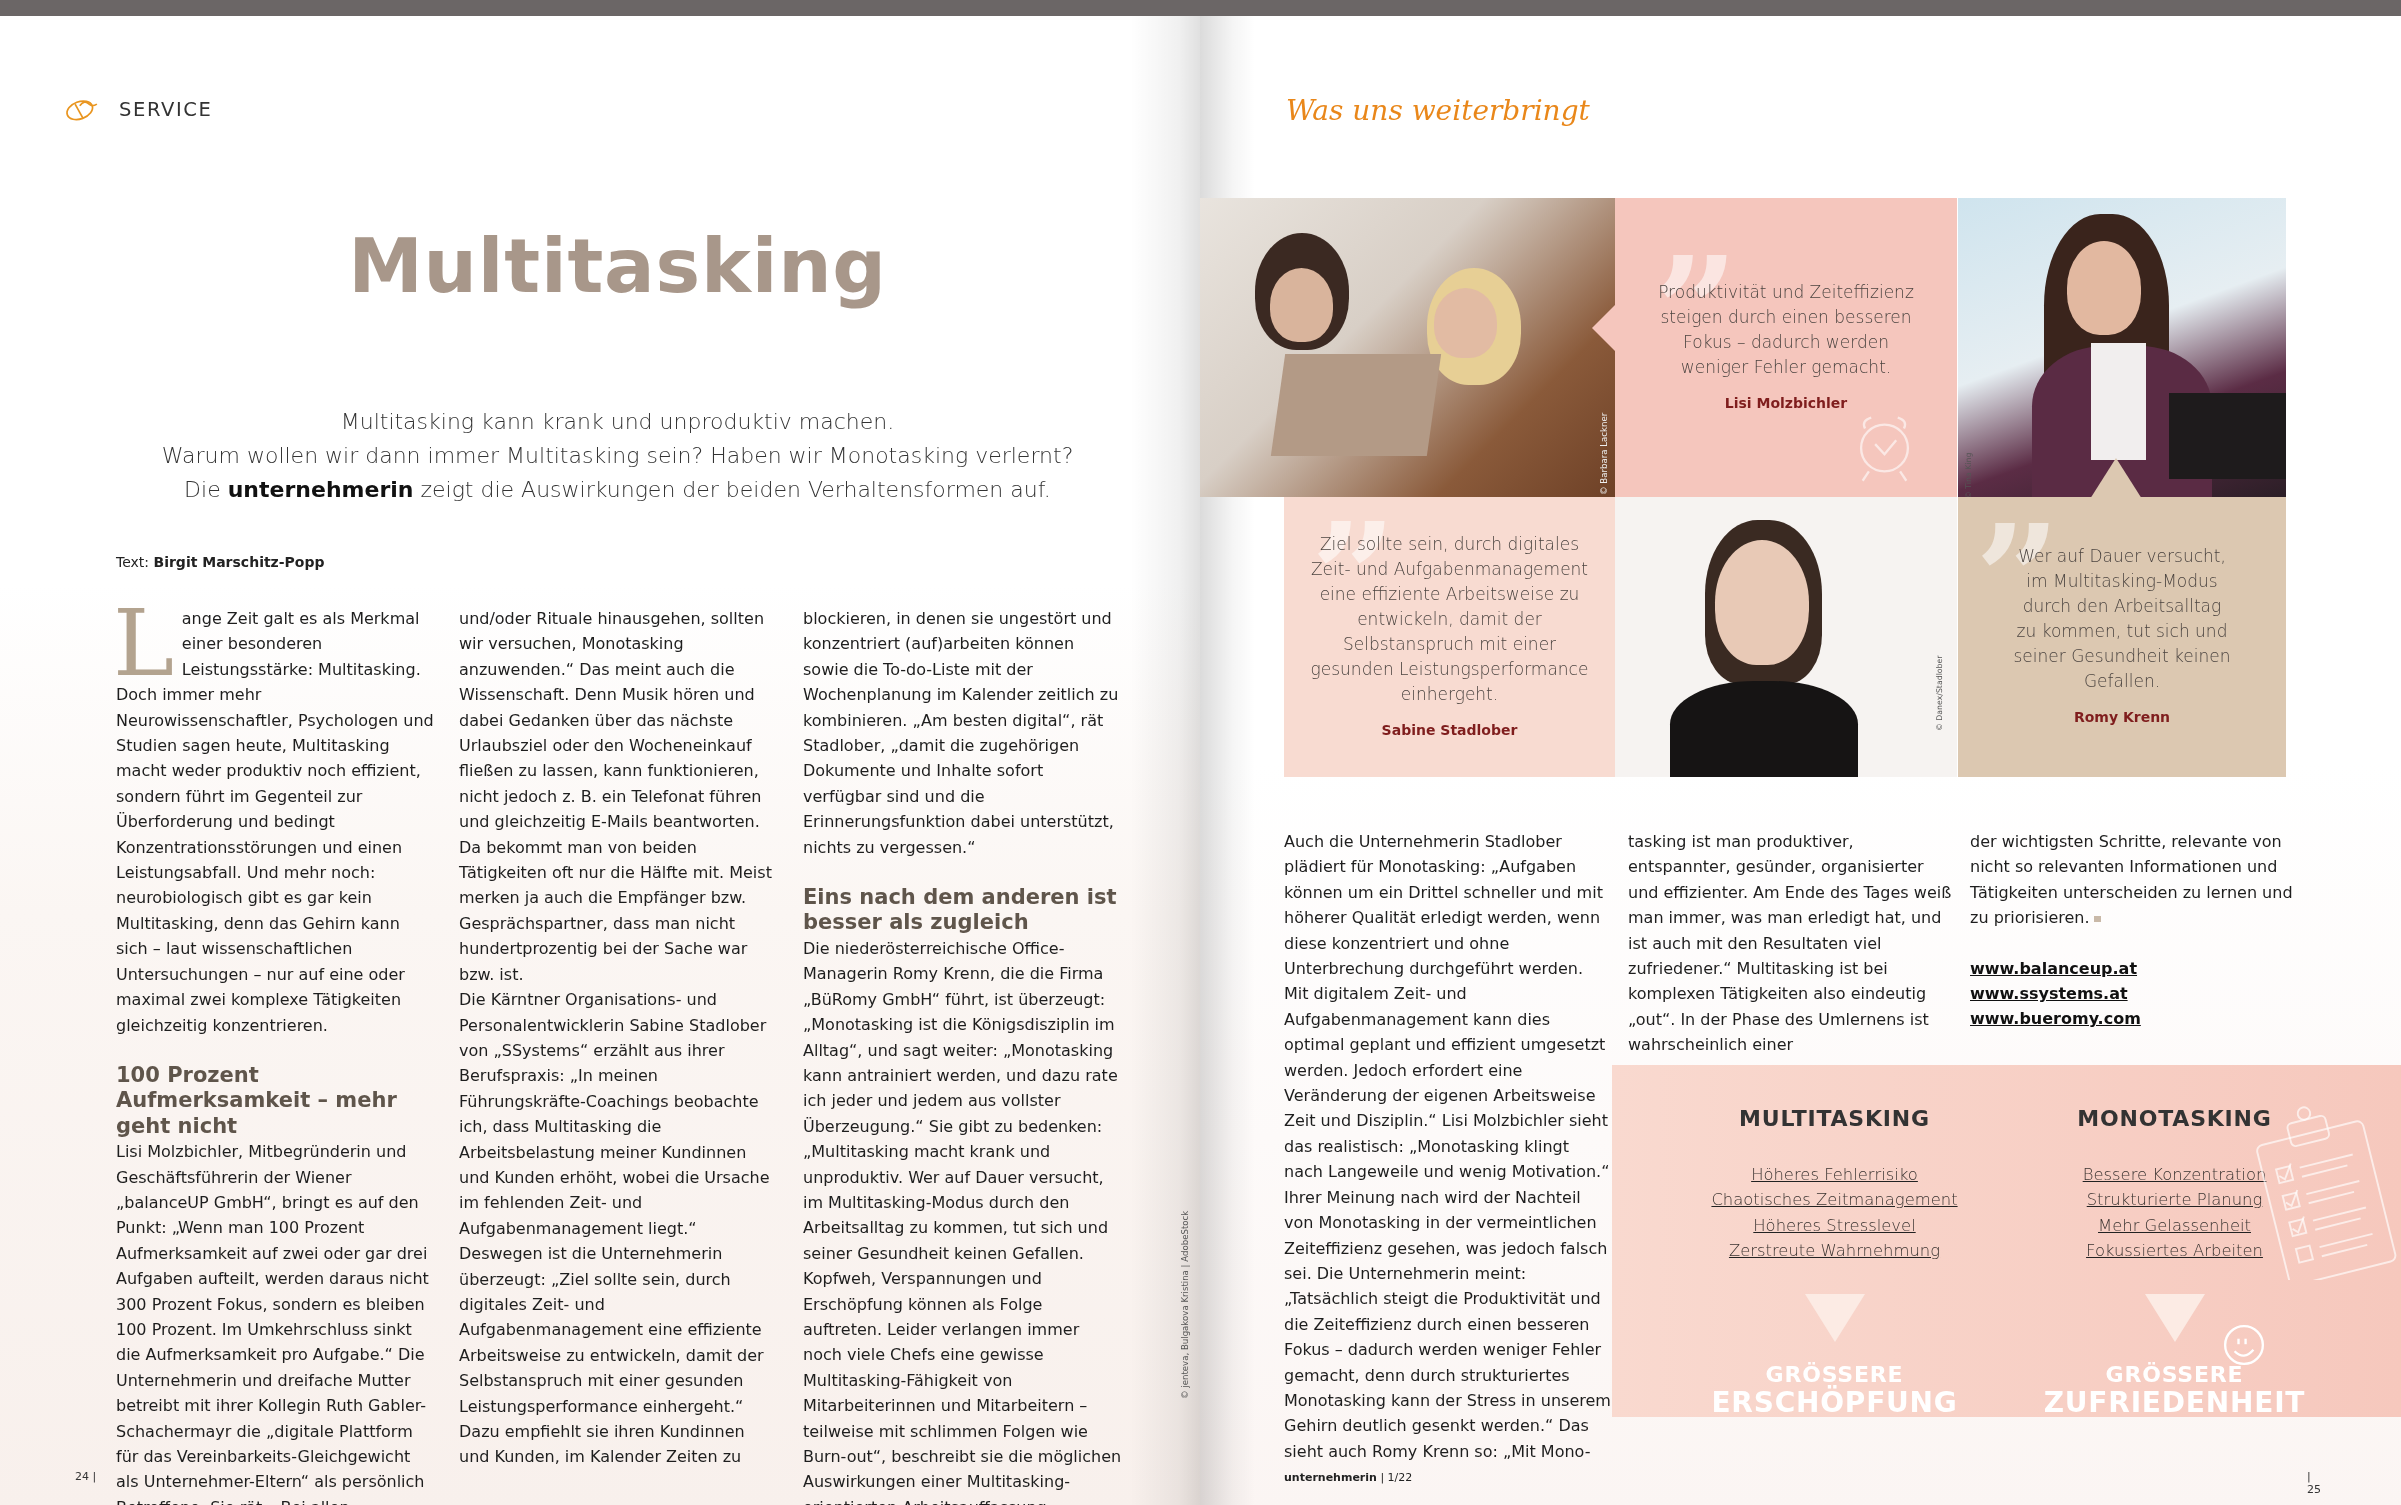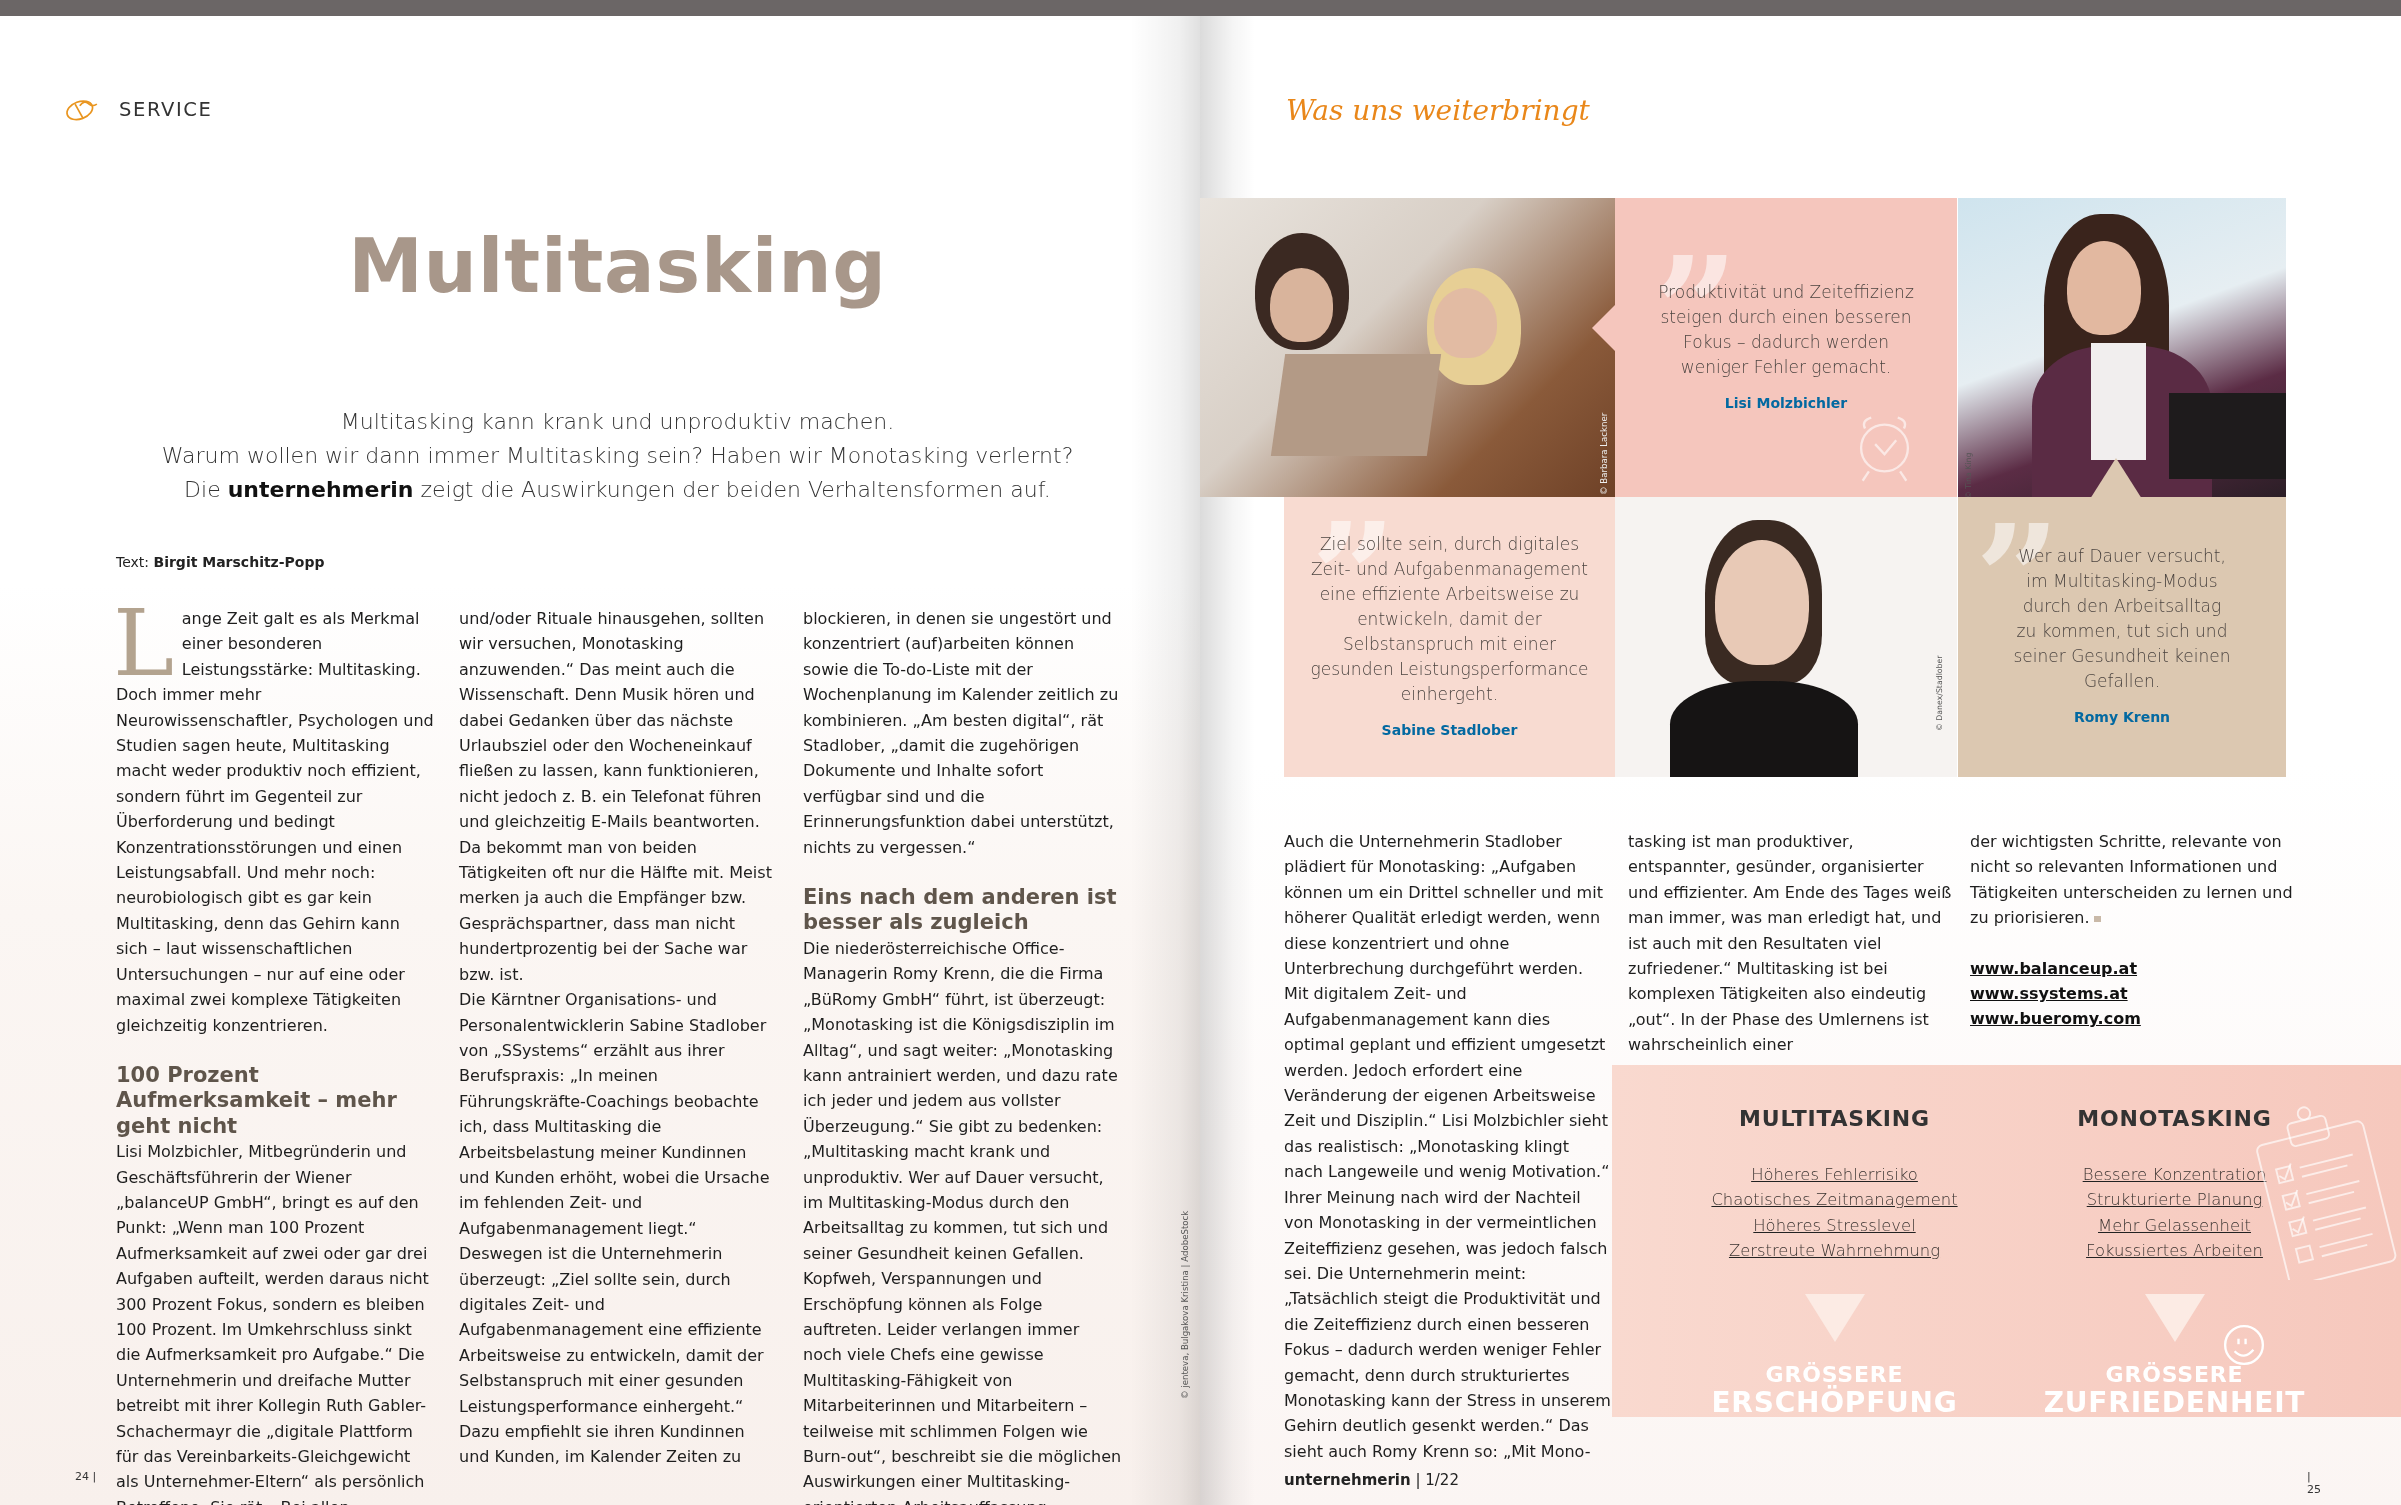--- a/index.html
+++ b/index.html
@@ -51,21 +51,21 @@
   .photo2 { left: 1958px; top: 182px; width: 328px; height: 299px;
     background: linear-gradient(160deg, #cfe4ee 0%, #e6eef2 45%, #5b2c45 70%, #2b1e26 100%); }
   .quote-peach { left: 1284px; top: 481px; width: 331px; height: 280px; background: #f8dbd1; }
   .photo3 { left: 1615px; top: 481px; width: 342px; height: 280px;
     background: radial-gradient(ellipse at 55% 40%, #e9cdb8 0%, #e6cbb8 18%, #3a2a22 30%, #f7f5f3 32%, #f5f2ef 100%); }
   .quote-beige { left: 1958px; top: 481px; width: 328px; height: 280px; background: #dcc8b1; }
 
   .person { position: absolute; border-radius: 50% 50% 44% 44%; }
   .quote-text { position: absolute; left: 0; width: 100%; text-align: center;
     font-family: "DejaVu Sans", sans-serif; font-size: 17px; line-height: 25px; color: #4b4440; font-weight: 300; }
-  .quote-name { display: block; margin-top: 11px; font-weight: bold; font-size: 14px; color: #0369a1; }
+  .quote-name { display: block; margin-top: 11px; font-weight: bold; font-size: 14px; color: #7f1d1d; }
   .quote-mark { position: absolute; font-family: "DejaVu Serif", serif; font-size: 148px; line-height: 1; font-weight: bold; color: rgba(255,255,255,0.55); }
   .arrow-left { position: absolute; width: 0; height: 0; border-top: 23.4px solid transparent; border-bottom: 23.4px solid transparent; border-right: 23.4px solid #f5c6bd; }
   .arrow-right { position: absolute; width: 0; height: 0; border-top: 30px solid transparent; border-bottom: 30px solid transparent; border-left: 23.4px solid #f8dbd1; }
   .arrow-up { position: absolute; width: 0; height: 0; border-left: 26.6px solid transparent; border-right: 26.6px solid transparent; border-bottom: 41px solid #dcc8b1; }
 
   .col-r1 { left: 1284px; top: 813px; width: 328px; }
   .col-r2 { left: 1628px; top: 813px; width: 328px; }
   .col-r3 { left: 1970px; top: 813px; width: 328px; }
   .col-r .link { display: block; font-weight: bold; text-decoration: underline; color: #111; }
   .endmark { display: inline-block; width: 6.3px; height: 6.3px; background: #c9b9a8; margin-left: 4.7px; vertical-align: middle; }
@@ -77,21 +77,21 @@
   .compare-col.c1 { left: 82px; }
   .compare-col.c2 { left: 422px; }
   .compare-head { font-family: "DejaVu Sans", sans-serif; font-weight: bold; font-size: 22px; letter-spacing: 0.8px; color: #333; }
   .compare-list { margin-top: 31px; list-style: none; text-decoration: underline; }
   .compare-list li { font-size: 16.4px; line-height: 25.4px; color: #3a3330; font-weight: 300; }
   .tri-down { width: 0; height: 0; margin: 30px auto 0; border-left: 30px solid transparent; border-right: 30px solid transparent; border-top: 48px solid #fcebe4; }
   .result-small { margin-top: 20.3px; font-weight: bold; font-size: 22px; color: #ffffff; letter-spacing: 0.8px; }
   .result-big { font-weight: bold; font-size: 28px; color: #ffffff; letter-spacing: 0.8px; line-height: 31px; }
 
   .footer-num { position: absolute; top: 1454px; font-size: 11px; color: #333; }
-  .footer-brand { position: absolute; left: 1284px; top: 1455px; font-size: 15px; color: #222; }
+  .footer-brand { position: absolute; left: 1284px; top: 1455px; font-size: 11px; color: #222; }
   .footer-brand b { font-weight: bold; }
 </style>
 </head>
 <body>
 
 <div class="spread">
 
   <div class="page page-left">
     <div class="gutter-left"></div>
 

